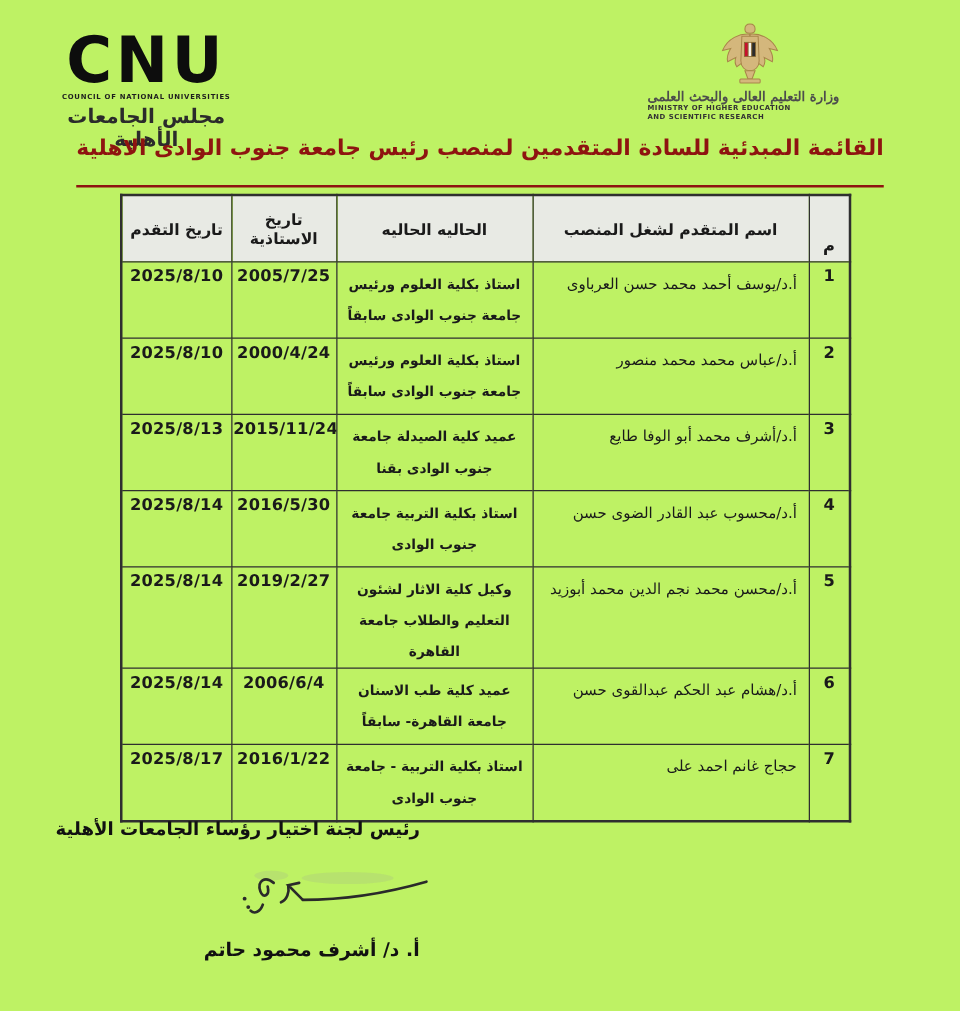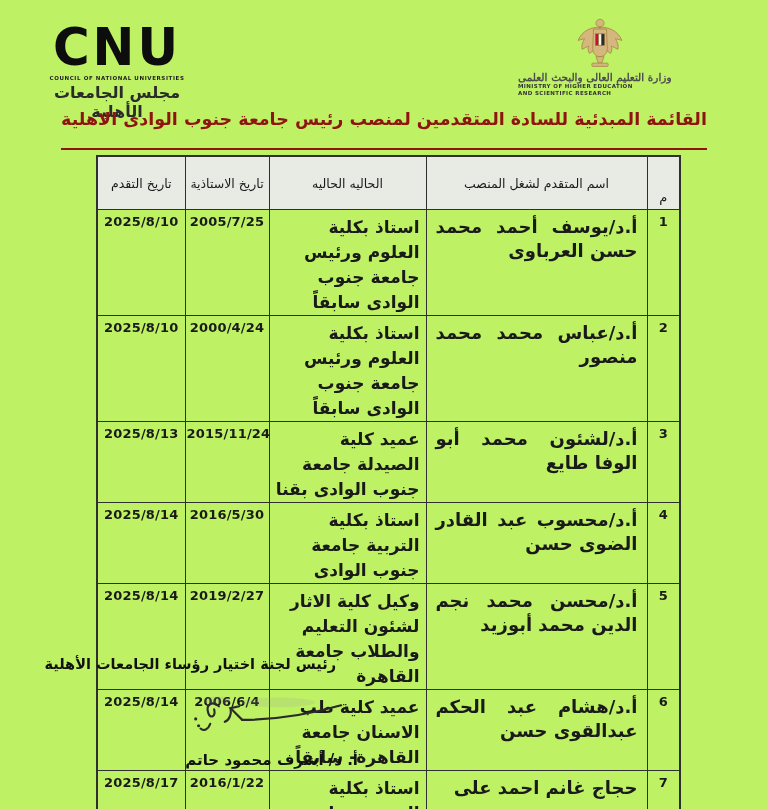--- a/index.html
+++ b/index.html
@@ -45,49 +45,49 @@
   }
 
   
   table.cand{
     position:absolute;top:155px;left:96px;width:583px;
     border-collapse:collapse;direction:rtl;table-layout:fixed;
     border:2px solid #2f2f2f;
   }
   table.cand th, table.cand td{border:1px solid #2f2f2f;overflow:hidden;}
   table.cand thead th{
-    height:46px;font-size:12.5px;font-weight:400;vertical-align:middle;
+    height:46px;font-size:12.5px;font-weight:700;vertical-align:middle;
     padding:2px 4px;
   }
   table.cand thead th.h-num{vertical-align:bottom;text-align:center;padding-bottom:4px;font-size:13px;}
   table.cand tbody td{height:55px;vertical-align:top;}
   td.c-num{text-align:center;font-size:13px;font-weight:700;padding-top:4px;}
   td.c-name{
-    text-align:justify;font-size:18px;font-weight:700;
+    text-align:justify;font-size:12px;font-weight:400;
     padding:5px 9px 0 9px;line-height:24px;
   }
   td.c-pos{
-    text-align:right;font-size:17px;font-weight:700;
+    text-align:center;font-size:11px;font-weight:700;
     padding:5px 6px 0 6px;line-height:25px;margin-left:36px;
   }
   td.c-date{
     text-align:center;font-size:13px;font-weight:700;direction:ltr;
     padding-top:4px;letter-spacing:0.2px;
   }
 
   
   .sig-title{
     position:absolute;top:656px;left:84px;width:252px;
     font-size:14.5px;font-weight:800;direction:rtl;text-align:center;
     color:#111;white-space:nowrap;
   }
   .signature{position:absolute;top:694px;left:186px;width:160px;height:44px;}
   .sig-name{
     position:absolute;top:751px;left:163px;width:195px;
-    font-size:15px;font-weight:800;direction:rtl;text-align:right;color:#111;
+    font-size:15px;font-weight:800;direction:rtl;text-align:left;color:#111;
     white-space:nowrap;
   }
 </style>
 </head>
 <body>
 
 <div class="page">
 
   <div class="cnu">
     <div class="cnu-acronym">CNU</div>
@@ -147,21 +147,21 @@
         </tr>
         <tr>
           <td class="c-num">2</td>
           <td class="c-name">أ.د/عباس محمد محمد منصور</td>
           <td class="c-pos">استاذ بكلية العلوم ورئيس جامعة جنوب الوادى سابقاً</td>
           <td class="c-date">2000/4/24</td>
           <td class="c-date">2025/8/10</td>
         </tr>
         <tr>
           <td class="c-num">3</td>
-          <td class="c-name">أ.د/لشئون محمد أبو الوفا طايع</td>
+          <td class="c-name">أ.د/أشرف محمد أبو الوفا طايع</td>
           <td class="c-pos">عميد كلية الصيدلة جامعة جنوب الوادى بقنا</td>
           <td class="c-date">2015/11/24</td>
           <td class="c-date">2025/8/13</td>
         </tr>
         <tr>
           <td class="c-num">4</td>
           <td class="c-name">أ.د/محسوب عبد القادر الضوى حسن</td>
           <td class="c-pos">استاذ بكلية التربية جامعة جنوب الوادى</td>
           <td class="c-date">2016/5/30</td>
           <td class="c-date">2025/8/14</td>

